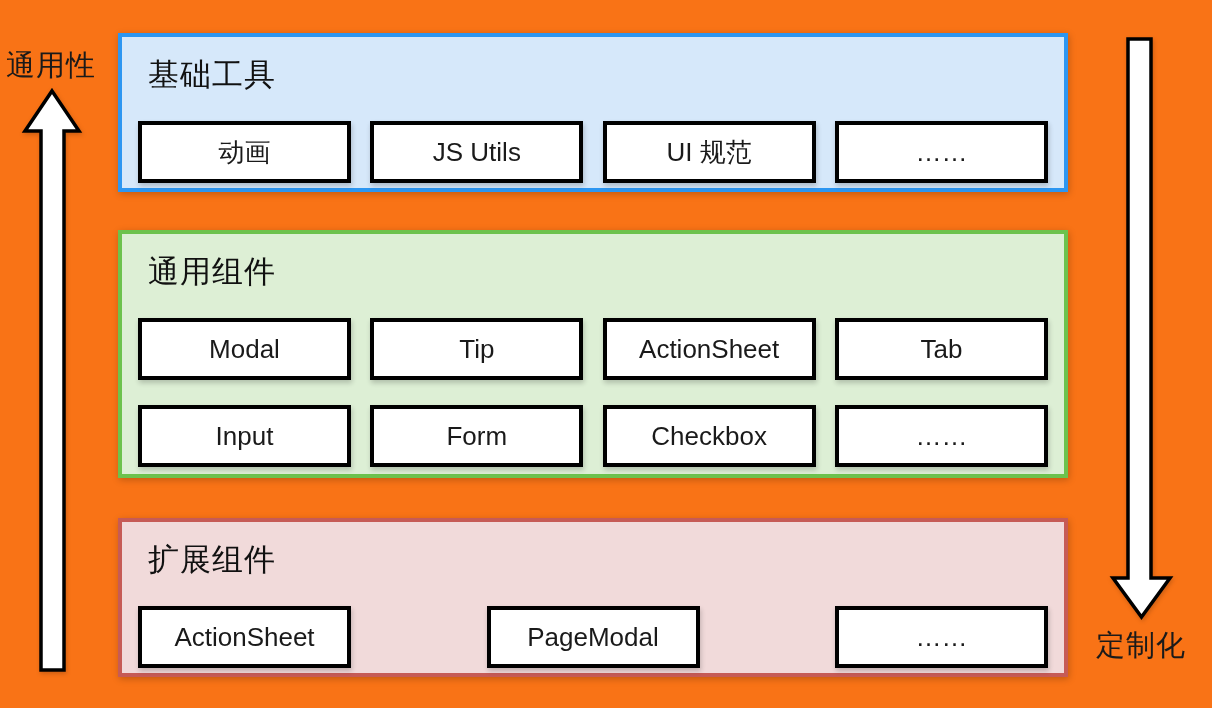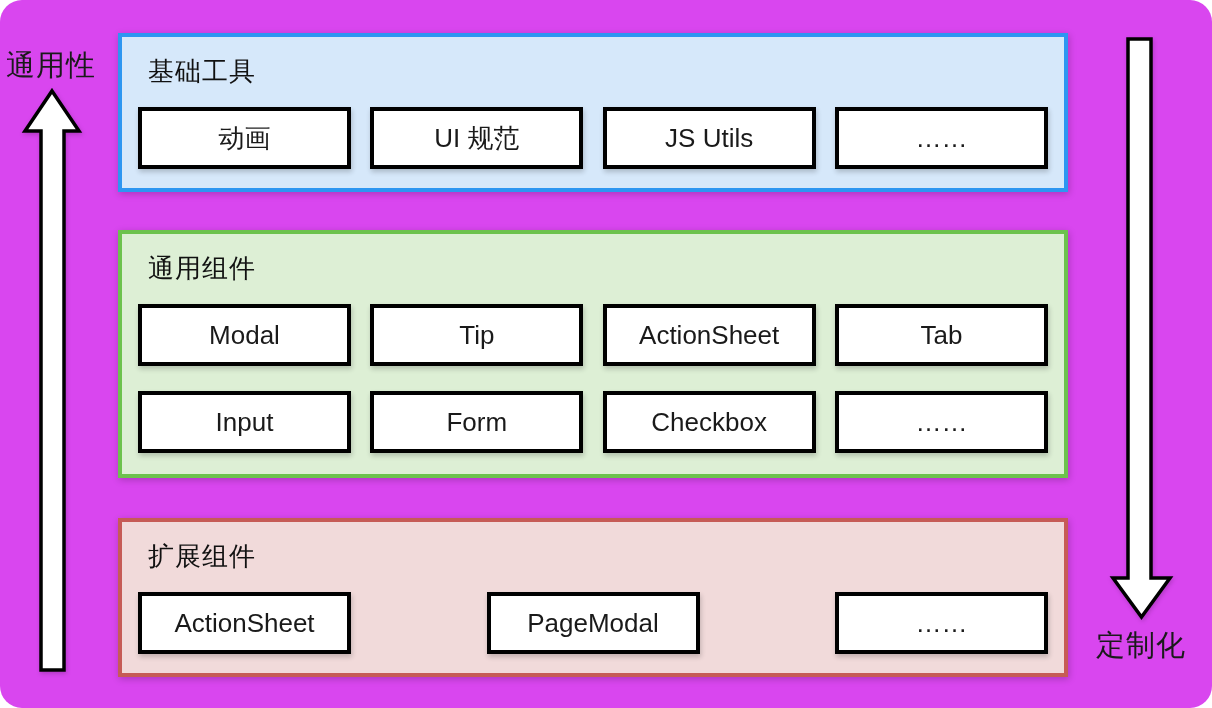--- a/index.html
+++ b/index.html
@@ -5,24 +5,23 @@
   html, body {
     margin: 0;
     padding: 0;
     background: #ffffff;
     font-family: "Liberation Sans", "DejaVu Sans", sans-serif;
   }
   #stage {
     position: relative;
     width: 1212px;
     height: 708px;
-    background: #d946ef;
+    background: #f97316;
     overflow: hidden;
     color: #1a1a1a;
-    border-radius: 22px;
   }
   
   .axis-label {
     position: absolute;
     font-size: 29px;
     letter-spacing: 1px;
     color: #1a1a1a;
     white-space: nowrap;
   }
   #left-axis-label  { left: 6px;    top: 46px;  }
@@ -54,30 +53,30 @@
     box-shadow: 1px 2px 7px rgba(0,0,0,0.22);
   }
   #layer-base     { top: 33px;  height: 159px; }
   #layer-common   { top: 230px; height: 248px; }
   #layer-extended { top: 518px; height: 159px; }
 
   .layer-title {
     position: absolute;
     left: 26px;
     top: 17px;
-    font-size: 26px;
+    font-size: 31px;
     letter-spacing: 1px;
     color: #111;
     white-space: nowrap;
   }
   .rows {
     position: absolute;
     left: 16px;
     right: 16px;
-    top: 70px;
+    top: 84px;
     display: flex;
     flex-direction: column;
     gap: 25px;
   }
   .row {
     display: flex;
     justify-content: space-between;
   }
   .component-box {
     width: 213px;
@@ -106,22 +105,22 @@
   <svg id="arrows-svg" viewBox="0 0 1212 708" xmlns="http://www.w3.org/2000/svg">
     <polygon class="arrow-shape" points="52,91 79,131 64,131 64,670 41,670 41,131 25,131"></polygon>
     <polygon class="arrow-shape" points="1128,39 1151,39 1151,578 1170,578 1141.5,617 1113,578 1128,578"></polygon>
   </svg>
 
   <div id="layer-base" class="layer-panel" style="border-color: rgb(45, 150, 241); background-color: rgb(214, 232, 250);">
     <div class="layer-title">基础工具</div>
     <div class="rows">
       <div class="row">
         <div class="component-box">动画</div>
+        <div class="component-box">JS Utils</div>
         <div class="component-box">UI 规范</div>
-        <div class="component-box">JS Utils</div>
         <div class="component-box">……</div>
       </div>
     </div>
   </div>
 
   <div id="layer-common" class="layer-panel" style="border-color: rgb(108, 194, 77); background-color: rgb(221, 239, 213); padding-left: 16px;">
     <div class="layer-title">通用组件</div>
     <div class="rows">
       <div class="row">
         <div class="component-box">Modal</div>

